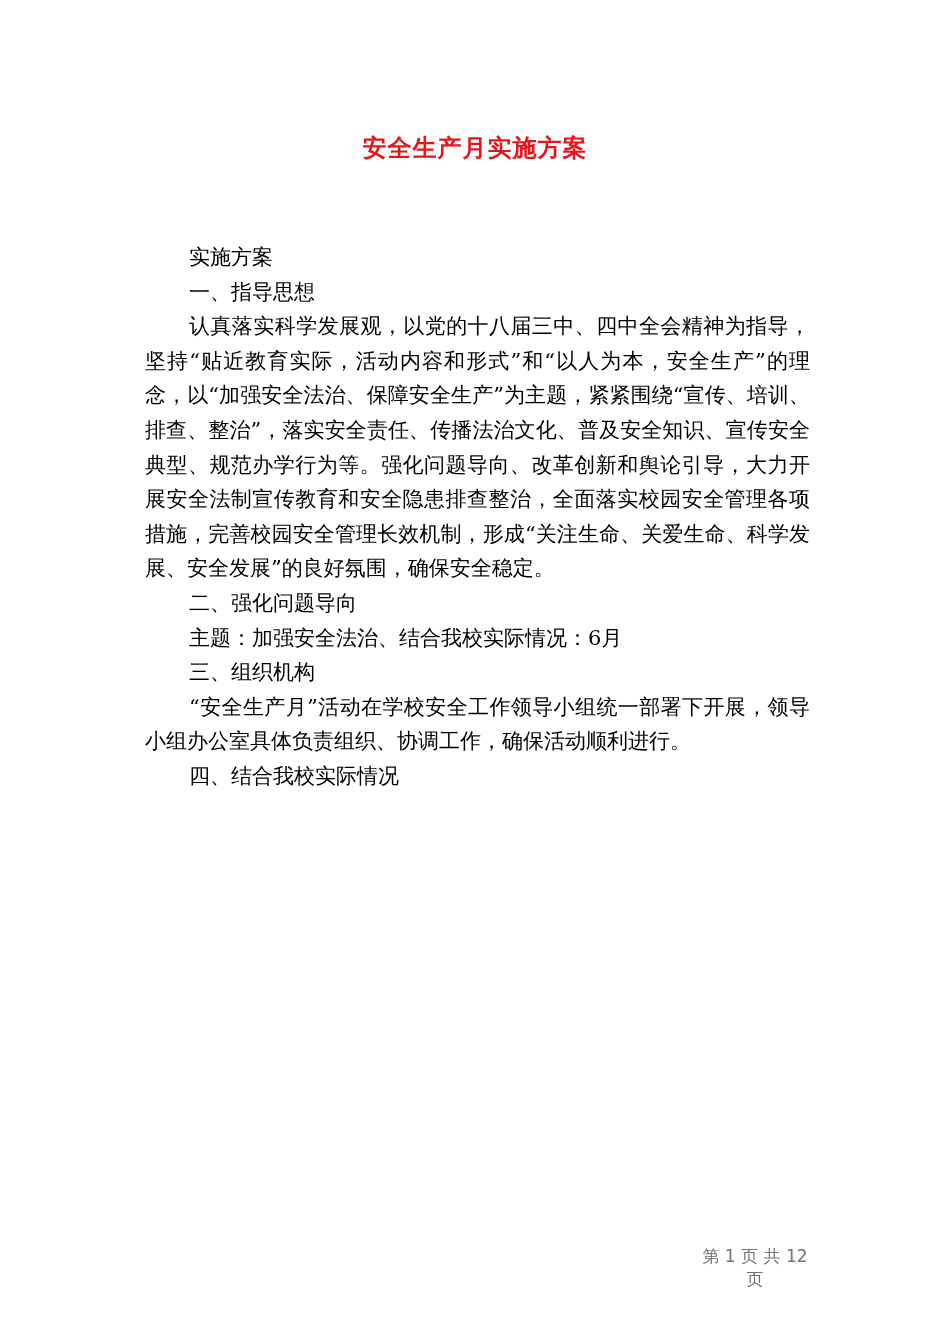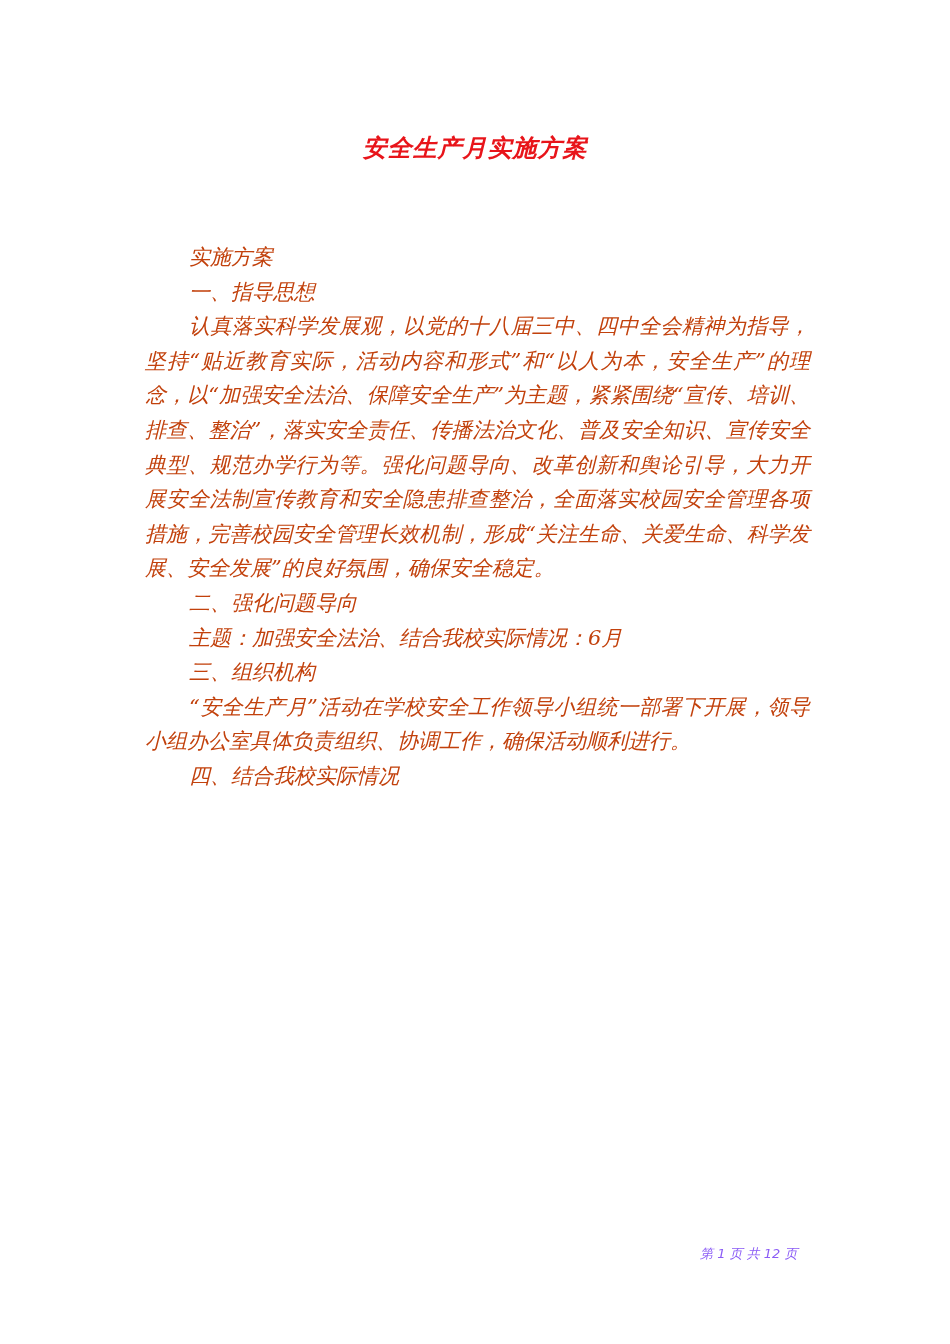--- a/index.html
+++ b/index.html
@@ -1,34 +1,34 @@
 <!DOCTYPE html>
 <html><head>
 <meta charset="utf-8">
 <style>
   html, body { margin: 0; padding: 0; background: #ffffff; }
   body { width: 950px; height: 1344px; position: relative; overflow: hidden; }
-  .page { position: absolute; left: 0; top: 0; width: 950px; height: 1344px; background: #fff; font-style: italic; }
+  .page { position: absolute; left: 0; top: 0; width: 950px; height: 1344px; background: #fff; }
   .title {
     position: absolute; left: 0; top: 132px; width: 950px; text-align: center;
     color: #e8141a; font-size: 24px; font-weight: bold; letter-spacing: 1px;
     font-family: "DejaVu Serif", "Liberation Serif", serif;
   }
   .body {
     position: absolute; left: 145px; top: 240px; width: 665px;
     font-family: "DejaVu Serif", "Liberation Serif", serif;
-    font-size: 21px; color: #c2410c; line-height: 34.6px;
+    font-size: 21px; color: #000000; line-height: 34.6px;
     text-align: justify; text-justify: inter-character;
   }
   .body p { margin: 0; }
   .indent { text-indent: 44px; }
   .footer {
-    position: absolute; left: 700px; top: 1245px; width: 110px; text-align: left;
+    position: absolute; left: 700px; top: 1245px; width: 110px; text-align: center;
     font-family: "DejaVu Sans", "Liberation Sans", sans-serif;
-    font-size: 13px; color: #8b5cf6;
+    font-size: 17px; color: #737373;
   }
 </style>
 </head>
 <body>
 
 <div class="page">
   <div class="title">安全生产月实施方案</div>
 
   <div class="body">
     <p class="indent">实施方案</p>

